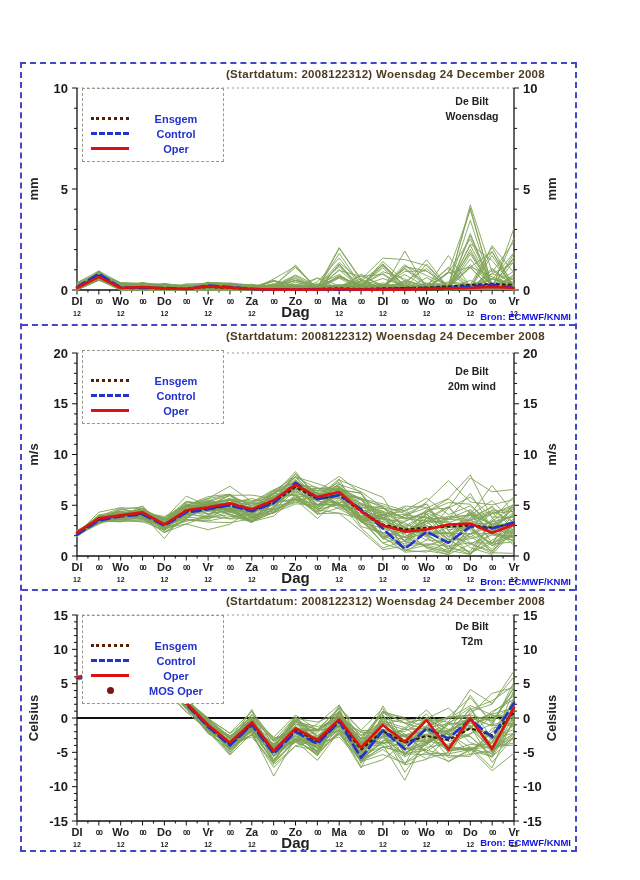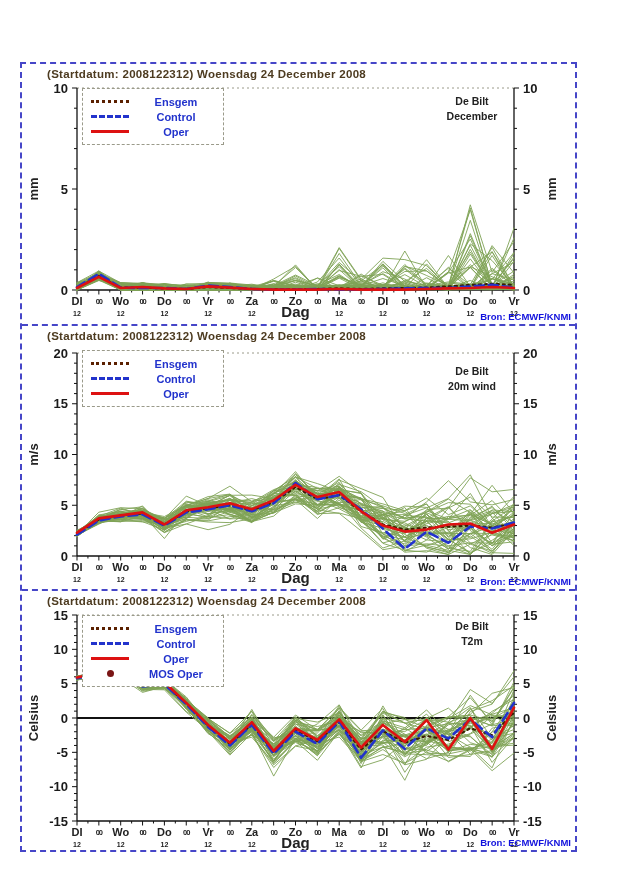--- a/index.html
+++ b/index.html
@@ -5,24 +5,24 @@
   html,body{margin:0;padding:0;background:#ffffff;}
   body{font-family:"Liberation Sans", sans-serif;}
   .canvas{position:relative;width:640px;height:880px;background:#ffffff;overflow:hidden;}
   .figure{position:absolute;left:20px;top:62px;width:553px;background:#ffffff;
           border:2px dashed #4646c8;}
   .panel{position:relative;width:100%;}
   .panel-1{height:260px;}
   .panel-2{height:263px;border-top:2px dashed #4646c8;}
   .panel-3{height:259px;border-top:2px dashed #4646c8;}
   .panel svg{position:absolute;left:0;top:0;}
-  .panel-title{position:absolute;left:0;right:30px;top:4px;text-align:left;
+  .panel-title{position:absolute;left:0;right:30px;top:4px;text-align:right;
                font-size:11.5px;font-weight:bold;color:#4d3b20;letter-spacing:.3px;margin-left:25px;}
   .legend{position:absolute;left:60px;top:24px;z-index:5;background:#ffffff;
-          border:1px dashed #9a9a8a;padding:5px 12px 5px 8px;}
+          border:1px dashed #9a9a8a;padding:22px 12px 5px 8px;}
   .legend-row{display:flex;align-items:center;height:15px;}
   .sample{width:38px;margin-right:12px;height:0;box-sizing:border-box;}
   .sample-ensgem{border-top:3px dotted #5b2000;}
   .sample-control{border-top:3px dashed #2233cc;}
   .sample-oper{border-top:3px solid #dd1111;}
   .sample-dot-wrap{width:38px;margin-right:12px;display:flex;justify-content:center;}
   .sample-dot{width:7px;height:7px;border-radius:50%;background:#7a1515;}
   .legend-label{font-size:11px;font-weight:bold;color:#2233cc;width:70px;text-align:center;}
   .station{position:absolute;left:385px;top:30px;width:130px;text-align:center;z-index:4;
            font-size:10.5px;font-weight:bold;color:#222;line-height:15px;}
@@ -209,21 +209,21 @@
           <span class="sample sample-control"></span>
           <span class="legend-label">Control</span>
         </div>
         <div class="legend-row">
           <span class="sample sample-oper"></span>
           <span class="legend-label">Oper</span>
         </div>
       </div>
       <div class="station">
         <div>De Bilt</div>
-        <div>December</div>
+        <div>Woensdag</div>
       </div>
       <div class="bron">Bron: ECMWF/KNMI</div>
     </section>
 
     <section class="panel panel-2">
       <svg width="549" height="263" viewBox="0 0 549 263">
           <line x1="55" y1="27" x2="492" y2="27" stroke="#9a9a8a" stroke-width="1" stroke-dasharray="2 3"></line>
           <line x1="55" y1="27" x2="55" y2="230" stroke="#111" stroke-width="1.3"></line>
           <line x1="492" y1="27" x2="492" y2="230" stroke="#111" stroke-width="1.3"></line>
           <line x1="55" y1="230" x2="492" y2="230" stroke="#111" stroke-width="1.3"></line>

